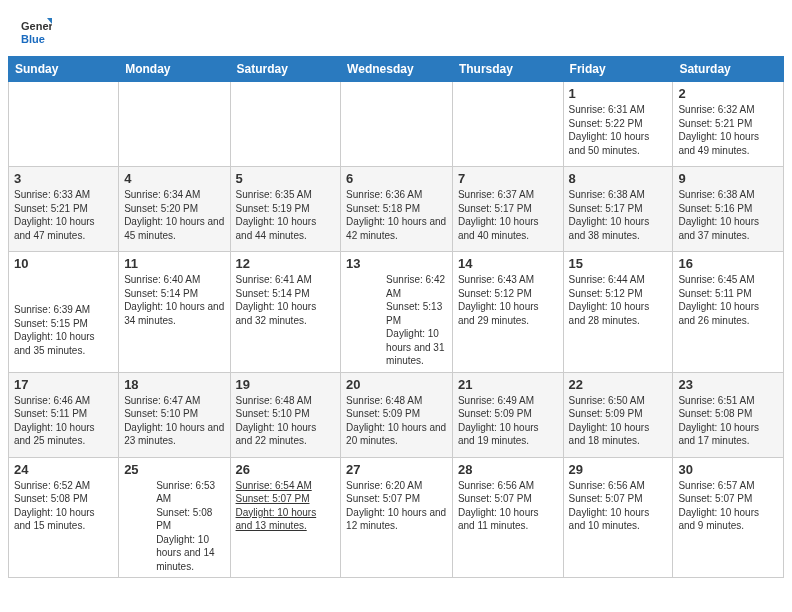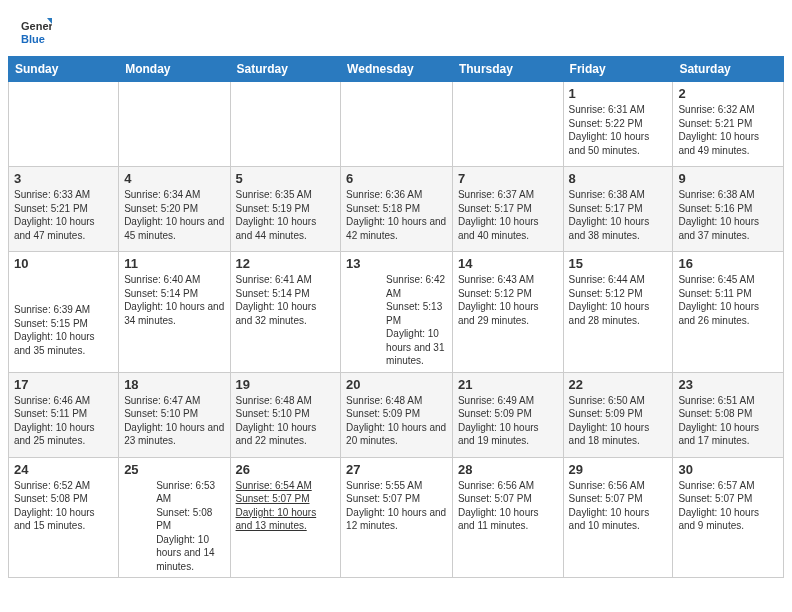--- a/index.html
+++ b/index.html
@@ -278,21 +278,21 @@
 Daylight: 10 hours and 14 minutes.</div>
           </td>
           <td>
             <span class="day-num">26</span>
             <div class="cell-content" style="white-space: pre-line; text-decoration: underline;">Sunrise: 6:54 AM
 Sunset: 5:07 PM
 Daylight: 10 hours and 13 minutes.</div>
           </td>
           <td>
             <span class="day-num">27</span>
-            <div class="cell-content" style="white-space: pre-line;">Sunrise: 5:55 AM
+            <div class="cell-content" style="white-space: pre-line;">Sunrise: 6:20 AM
 Sunset: 5:07 PM
 Daylight: 10 hours and 12 minutes.</div>
           </td>
           <td>
             <span class="day-num">28</span>
             <div class="cell-content" style="white-space: pre-line;">Sunrise: 6:56 AM
 Sunset: 5:07 PM
 Daylight: 10 hours and 11 minutes.</div>
           </td>
           <td>

